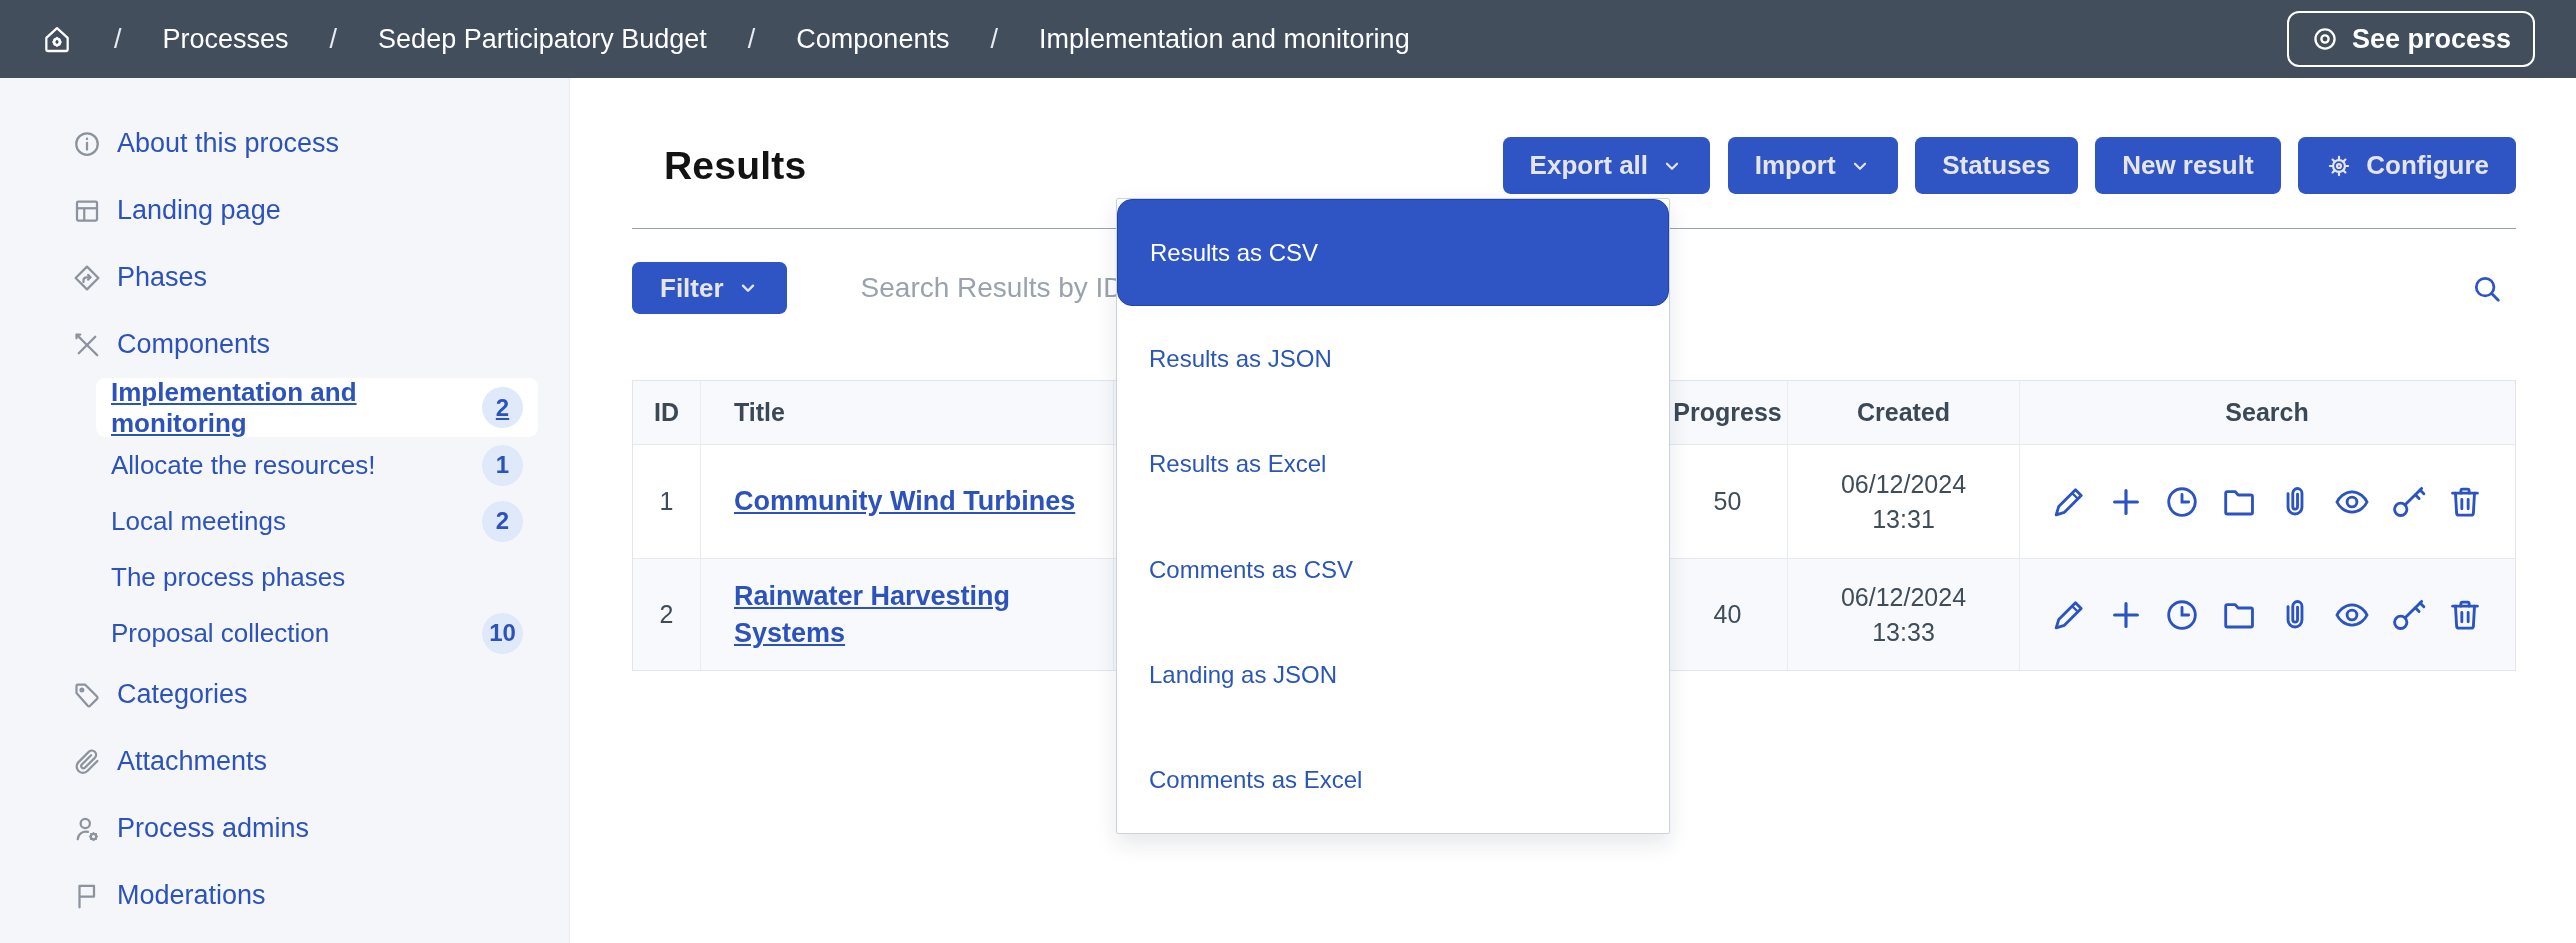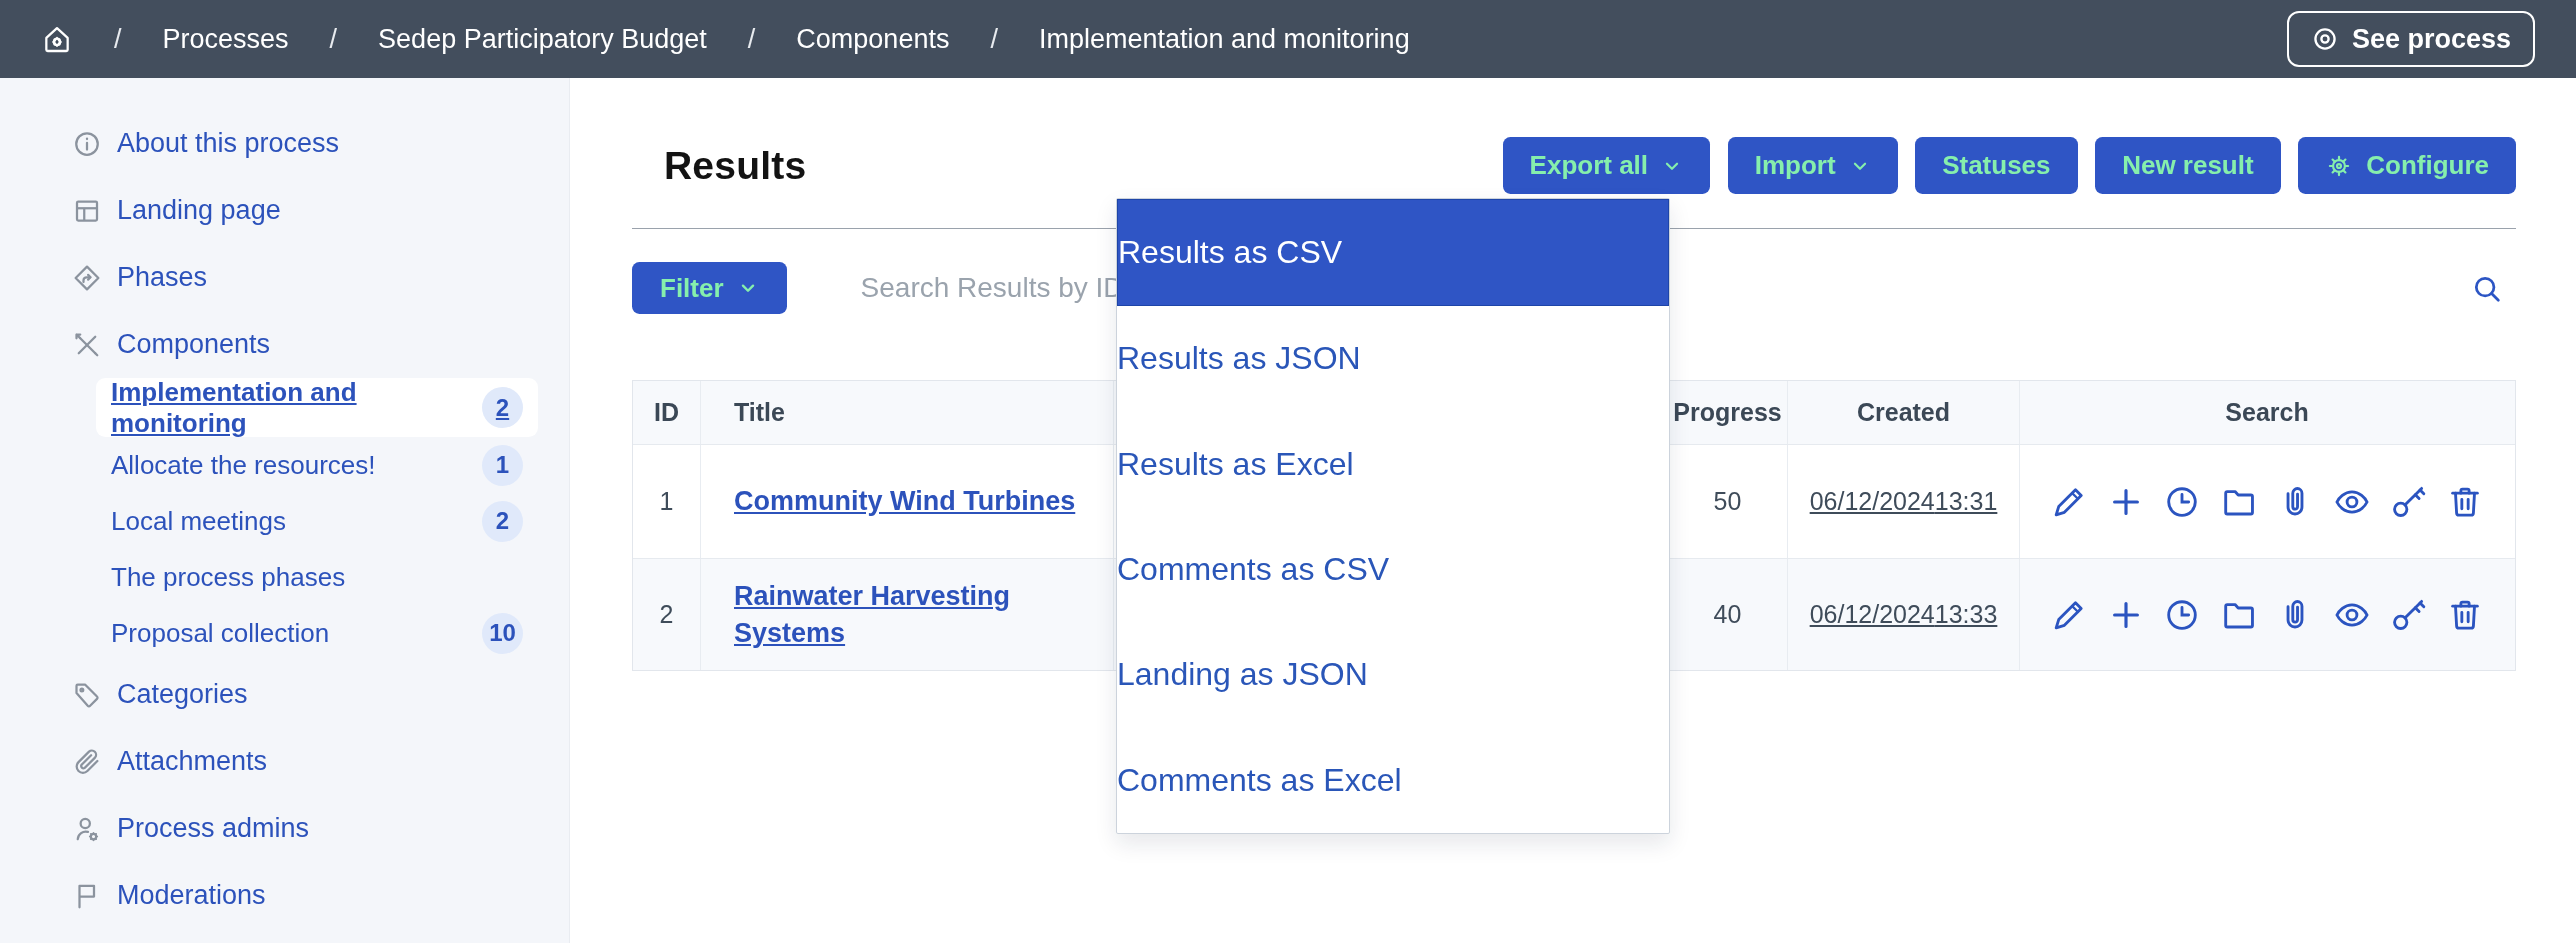--- a/index.html
+++ b/index.html
@@ -37,21 +37,21 @@
   .badge { width:41px; height:41px; border-radius:50%; background:#e0e9fa; color:#2c52bb;
            font-size:24px; font-weight:600; display:flex; align-items:center;
            justify-content:center; flex-shrink:0; }
 
   
   .main { flex:1; padding:59px 60px 0 62px; position:relative; background:#fff; }
   .main-head { display:flex; align-items:center; height:57px; }
   .main-head h1 { font-size:39px; font-weight:700; color:#131313; letter-spacing:0.2px;margin-left:32px; }
   .btn-group { margin-left:auto; display:flex; gap:17.6px; }
   .btn { display:flex; align-items:center; gap:13px; height:57px; padding:0 27px;
-         background:#2f55c5; color:#86efac; border:none; border-radius:7.4px;
+         background:#2f55c5; color:#e5e5e5; border:none; border-radius:7.4px;
          font-size:26px; font-weight:700; font-family:inherit; cursor:pointer; }
   .btn svg.chev { width:22px; height:22px; }
   .btn svg.gear { width:28px; height:28px; }
 
   .head-rule { border:none; border-top:1.9px solid #9aa2ac; margin-top:34px; }
 
   .filter-row { margin-top:33px; display:flex; align-items:center; height:52px; }
   .btn-filter { height:52px; padding:0 28px; font-size:26px; }
   .search-input { margin-left:74px; width:593px; border:none; outline:none;
                   background:transparent; font-size:28px; color:#3f4c5a;
@@ -64,31 +64,31 @@
   .trow { display:grid; grid-template-columns:68px 413px 554px 120px 232px 494px; }
   .trow.head { background:#f7f9fc; height:63px; font-weight:700; font-size:25px; color:#3b4856; }
   .trow.body-row { height:114px; font-size:25px; color:#3f4c5a; border-top:0.9px solid #e6eaef; }
   .trow.body-row.alt { background:#f7f9fc; height:112px; }
   .tcell { display:flex; align-items:center; justify-content:center;
            border-right:0.9px solid #e8ecf1; text-align:center; }
   .tcell:last-child { border-right:none; }
   .tcell.title-cell { justify-content:flex-start; padding:0 22px 0 33px; text-align:left; }
   .title-link { font-size:27px; font-weight:700; color:#2c52bb; text-decoration:underline;
                 line-height:37px; cursor:pointer; }
-  .created-cell { flex-direction:row; line-height:35px;text-decoration:underline; }
+  .created-cell { flex-direction:column; line-height:35px; }
   .actions-cell { gap:18.5px; }
   .actions-cell svg { width:38px; height:38px; color:#2b54c0; cursor:pointer; flex-shrink:0; }
 
   
   .dropdown { position:absolute; left:1116px; top:198px; width:554px; height:636px;
               background:#fff; border:0.9px solid #ccd3dc; border-radius:1.9px;
               box-shadow:0 9.3px 22px rgba(20,30,60,.10); z-index:50;
               display:flex; flex-direction:column; }
-  .dropdown .item { flex:1; display:flex; align-items:center; 
-                    font-size:32px; color:#2a56b8; cursor:pointer; }
+  .dropdown .item { flex:1; display:flex; align-items:center; padding-left:32px;
+                    font-size:24px; color:#2a56b8; cursor:pointer;border-radius:15px; }
   .dropdown .item.active { background:#2f55c5; color:#fff; font-weight:500;
                            border:1.9px solid #1e45a8; }
 </style>
 </head>
 <body>
 
 <header class="topbar">
   <nav class="crumbs">
     <svg class="home-ic" viewBox="0 0 24 24" fill="none" stroke="currentColor" stroke-width="1.7" stroke-linecap="round" stroke-linejoin="round">
       <path d="M4 11.2 L12 3.8 L20 11.2 V20 a1 1 0 0 1 -1 1 H5 a1 1 0 0 1 -1 -1 Z"></path>

